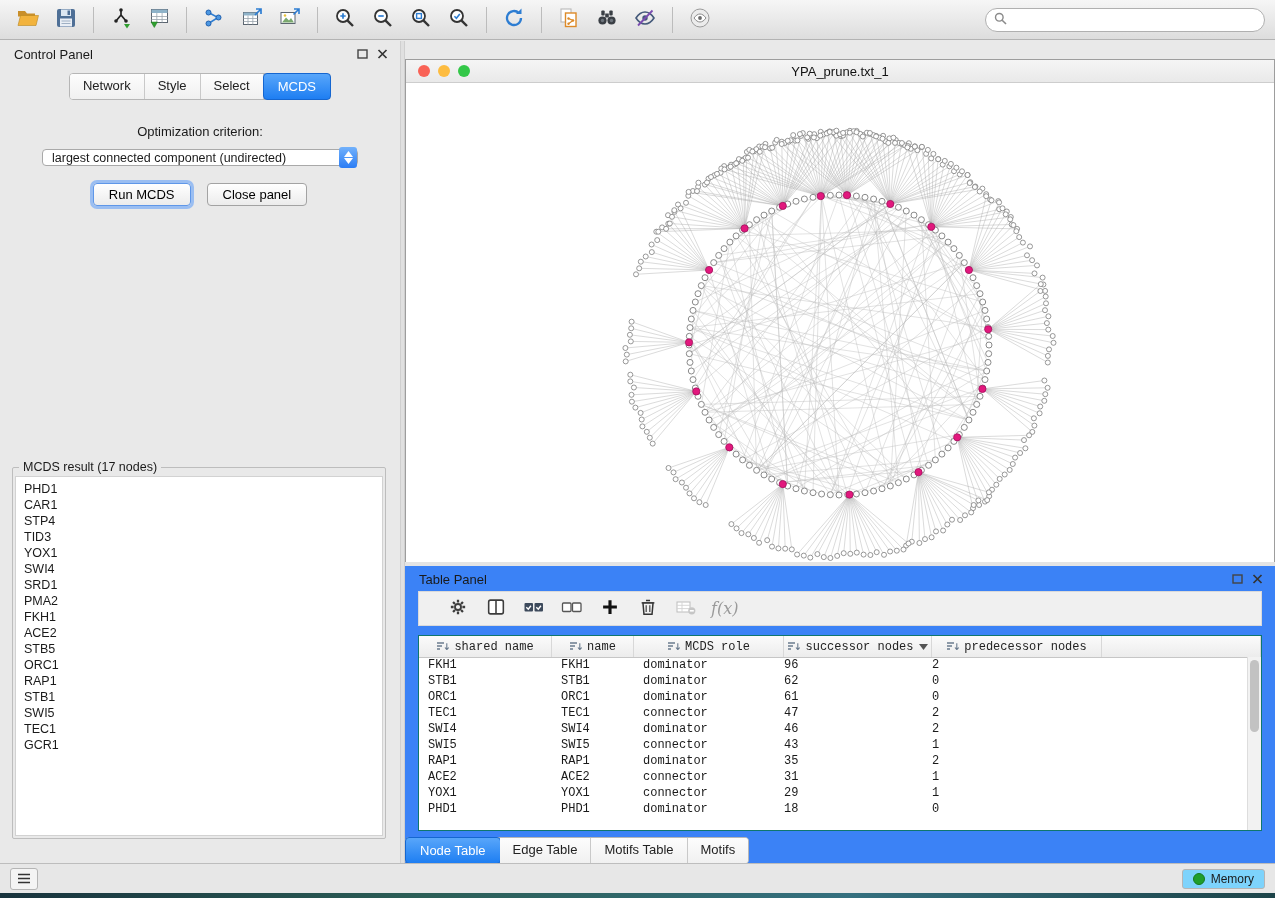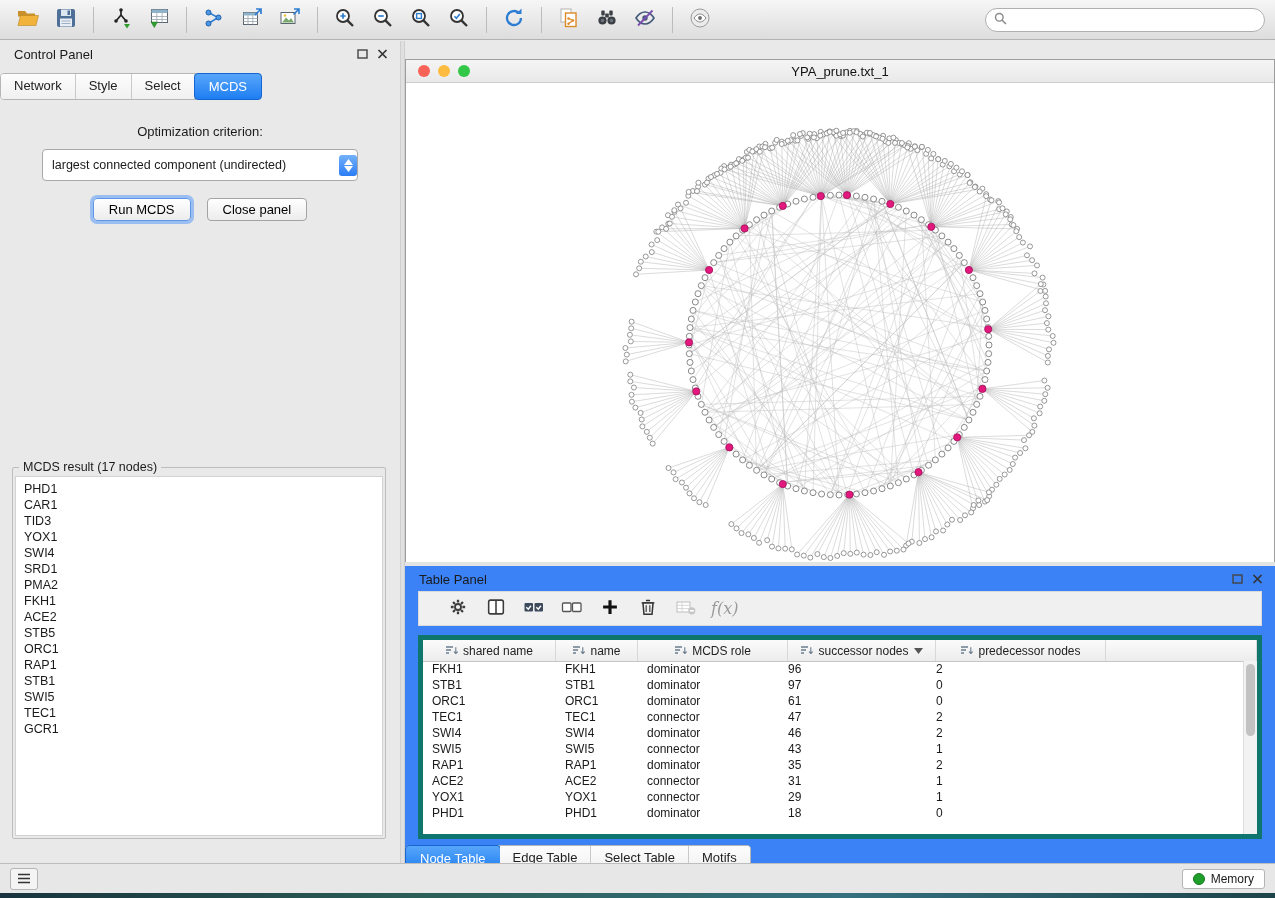--- a/index.html
+++ b/index.html
@@ -13,30 +13,30 @@
   .tbtn{width:36px;height:32px;display:flex;align-items:center;justify-content:center;border-radius:4px;cursor:default;}
   .tsep{width:1px;height:26px;background:#bcbcbc;margin:0 7px;}
   .searchbox{margin-left:auto;width:262px;height:22px;background:#fff;border:1px solid #b0b0b0;
     border-radius:12px;display:flex;align-items:center;padding:0 8px;gap:5px;}
   .searchbox input{border:none;outline:none;flex:1;font-size:12px;background:transparent;font-family:inherit;}
 
   
   .control-panel{position:absolute;left:0;top:41px;width:400px;height:822px;background:#e9e9e9;}
   .panel-head{display:flex;align-items:center;padding:6px 12px 2px 14px;font-size:13px;}
   .panel-head .chrome{margin-left:auto;display:flex;gap:9px;align-items:center;}
-  .seg-row{display:flex;margin-top:9px;}
+  .seg-row{display:flex;justify-content:center;margin-top:9px;}
   .seg{display:inline-flex;background:#fdfdfd;border:1px solid #b6b6b6;border-radius:4px;}
   .seg .tab{padding:4px 13px;font-size:13px;color:#222;border-right:1px solid #c9c9c9;
     background:linear-gradient(#fdfdfd,#f0f0f0);cursor:default;}
   .seg .tab:first-child{border-radius:3px 0 0 3px;}
   .seg .tab:last-child{border-right:none;border-radius:0 3px 3px 0;}
   .seg .tab.active{background:linear-gradient(#58a6fa,#1e7ef2);color:#fff;border-radius:4px;
     margin:-1px;border:1px solid #1566d0;padding:5px 14px;}
   .opt-label{text-align:center;font-size:13px;margin-top:24px;}
-  .mac-select{width:316px;height:32px;margin:10px auto 0;background:#fff;border:1px solid #a9a9a9;
+  .mac-select{width:316px;height:17px;margin:10px auto 0;background:#fff;border:1px solid #a9a9a9;
     border-radius:4px;display:flex;align-items:center;box-sizing:border-box;}
   .mac-select .val{flex:1;padding:0 9px;font-size:12.5px;white-space:nowrap;overflow:hidden;}
   .mac-select .stepper{width:18px;height:21px;background:linear-gradient(#72b1fb,#2b7df5);
     border-radius:3px;display:flex;flex-direction:column;align-items:center;justify-content:center;gap:1px;}
   .btn-row{display:flex;justify-content:center;gap:16px;margin-top:17px;}
   .btn{padding:3px 15px;font-size:13px;background:linear-gradient(#ffffff,#ececec);
     border:1px solid #a3a3a3;border-radius:4px;cursor:default;font-family:inherit;}
   .btn.focused{box-shadow:0 0 0 3px rgba(90,155,250,.55);border-color:#5f97e8;}
   .mcds-fieldset{position:absolute;left:12px;right:14px;top:419px;bottom:24px;
     border:1px solid #bdbdbd;border-radius:2px;margin:0;padding:2px;}
@@ -59,41 +59,41 @@
   .light{width:12px;height:12px;border-radius:50%;}
   .net-title{position:absolute;left:0;right:0;text-align:center;font-size:13px;color:#111;}
   .net-canvas{display:block;}
 
   
   .table-panel{position:absolute;left:405px;top:566px;right:0;height:297px;background:#3b82f6;}
   .tp-toolbar{margin:2px 13px 9px 13px;height:35px;background:#f0f0f0;border:1px solid #dadada;
     display:flex;align-items:center;gap:8px;padding:0 24px;box-sizing:border-box;}
   .tp-tbtn{width:30px;height:28px;display:flex;align-items:center;justify-content:center;border-radius:3px;}
   .fx{font-family:"DejaVu Serif","Liberation Serif",serif;font-style:italic;font-size:16px;color:#9a9a9a;padding-left:2px;}
-  .grid-wrap{margin:5px 13px 0 13px;background:#fff;border:5px solid #0f766e;height:194px;
-    position:relative;overflow:hidden;}
+  .grid-wrap{margin:5px 13px 0 13px;background:#fff;border:1px solid #0f766e;height:194px;
+    position:relative;overflow:hidden;font-family:Liberation Mono, monospace;}
   .thead{display:grid;grid-template-columns:133px 82px 150px 148px 170px 1fr;height:21px;
     background:linear-gradient(#fbfbfb,#ececec);border-bottom:1px solid #c6c6c6;}
   .th{display:flex;align-items:center;justify-content:center;gap:5px;font-size:12px;color:#222;
     border-right:1px solid #d8d8d8;overflow:hidden;white-space:nowrap;}
   .tbody{position:absolute;left:0;right:13px;top:21px;bottom:0;}
   .tr{display:grid;grid-template-columns:133px 82px 150px 148px 170px 1fr;height:16px;}
   .td{font-size:12px;line-height:16px;padding-left:9px;white-space:nowrap;overflow:hidden;}
   .td.num{padding-right:14px;padding-left:0;}
   .vscroll{position:absolute;right:0;top:21px;bottom:0;width:13px;background:#f2f2f2;border-left:1px solid #ddd;}
   .vthumb{position:absolute;left:2px;right:2px;top:3px;height:72px;background:#c2c2c2;border-radius:5px;}
   .tp-tabs-row{display:flex;justify-content:flex-start;margin-top:6px;}
 
   
   .statusbar{position:absolute;left:0;top:863px;width:100%;height:30px;background:#e7e7e7;
     border-top:1px solid #bdbdbd;display:flex;align-items:center;padding:0 10px;box-sizing:border-box;}
   .menu-btn{width:26px;height:20px;border:1px solid #b5b5b5;border-radius:3px;background:#f4f4f4;
     display:flex;align-items:center;justify-content:center;}
   .mem-btn{margin-left:auto;display:flex;align-items:center;gap:6px;border:1px solid #b5b5b5;
-    border-radius:3px;background:#ffffff;padding:2px 10px;font-size:12px;}
+    border-radius:3px;background:#7dd3fc;padding:2px 10px;font-size:12px;}
   .mem-dot{width:10px;height:10px;border-radius:50%;background:#1f9e2c;border:1px solid #157a20;}
   .desktop-strip{position:absolute;left:0;bottom:0;width:100%;height:5px;
     background:linear-gradient(90deg,#18333d,#2c5f57,#35707f,#1d4449);}
 </style>
 </head>
 <body>
 
 <div id="app">
 
   <div class="toolbar">
@@ -312,20 +312,21 @@
       <button class="btn">Close panel</button>
     </div>
     <fieldset class="mcds-fieldset">
       <legend>MCDS result (17 nodes)</legend>
       <div class="mcds-list">
 
           <div class="mcds-item">PHD1</div>
 
           <div class="mcds-item">CAR1</div>
 
+          <div class="mcds-item">STP4</div>
 
           <div class="mcds-item">TID3</div>
 
           <div class="mcds-item">YOX1</div>
 
           <div class="mcds-item">SWI4</div>
 
           <div class="mcds-item">SRD1</div>
 
           <div class="mcds-item">PMA2</div>
@@ -918,21 +919,21 @@
             <div class="td">dominator</div>
             <div class="td num">96</div>
             <div class="td num">2</div>
             <div class="td"></div>
           </div>
 
           <div class="tr">
             <div class="td">STB1</div>
             <div class="td">STB1</div>
             <div class="td">dominator</div>
-            <div class="td num">97</div>
+            <div class="td num">62</div>
             <div class="td num">0</div>
             <div class="td"></div>
           </div>
 
           <div class="tr">
             <div class="td">ORC1</div>
             <div class="td">ORC1</div>
             <div class="td">dominator</div>
             <div class="td num">61</div>
             <div class="td num">0</div>
@@ -1004,21 +1005,21 @@
         </div>
       <div class="vscroll">
         <div class="vthumb"></div>
       </div>
     </div>
 
     <div class="tp-tabs-row">
       <div class="seg">
         <div class="tab active">Node Table</div>
         <div class="tab">Edge Table</div>
-        <div class="tab">Select Table</div>
+        <div class="tab">Motifs Table</div>
         <div class="tab">Motifs</div>
       </div>
     </div>
   </div>
 
   <div class="statusbar">
     <div class="menu-btn">
       <svg width="14" height="11" viewBox="0 0 14 11">
           <path d="M1 1.5h12M1 5.5h12M1 9.5h12" stroke="#333" stroke-width="1.6"></path>
         </svg>

